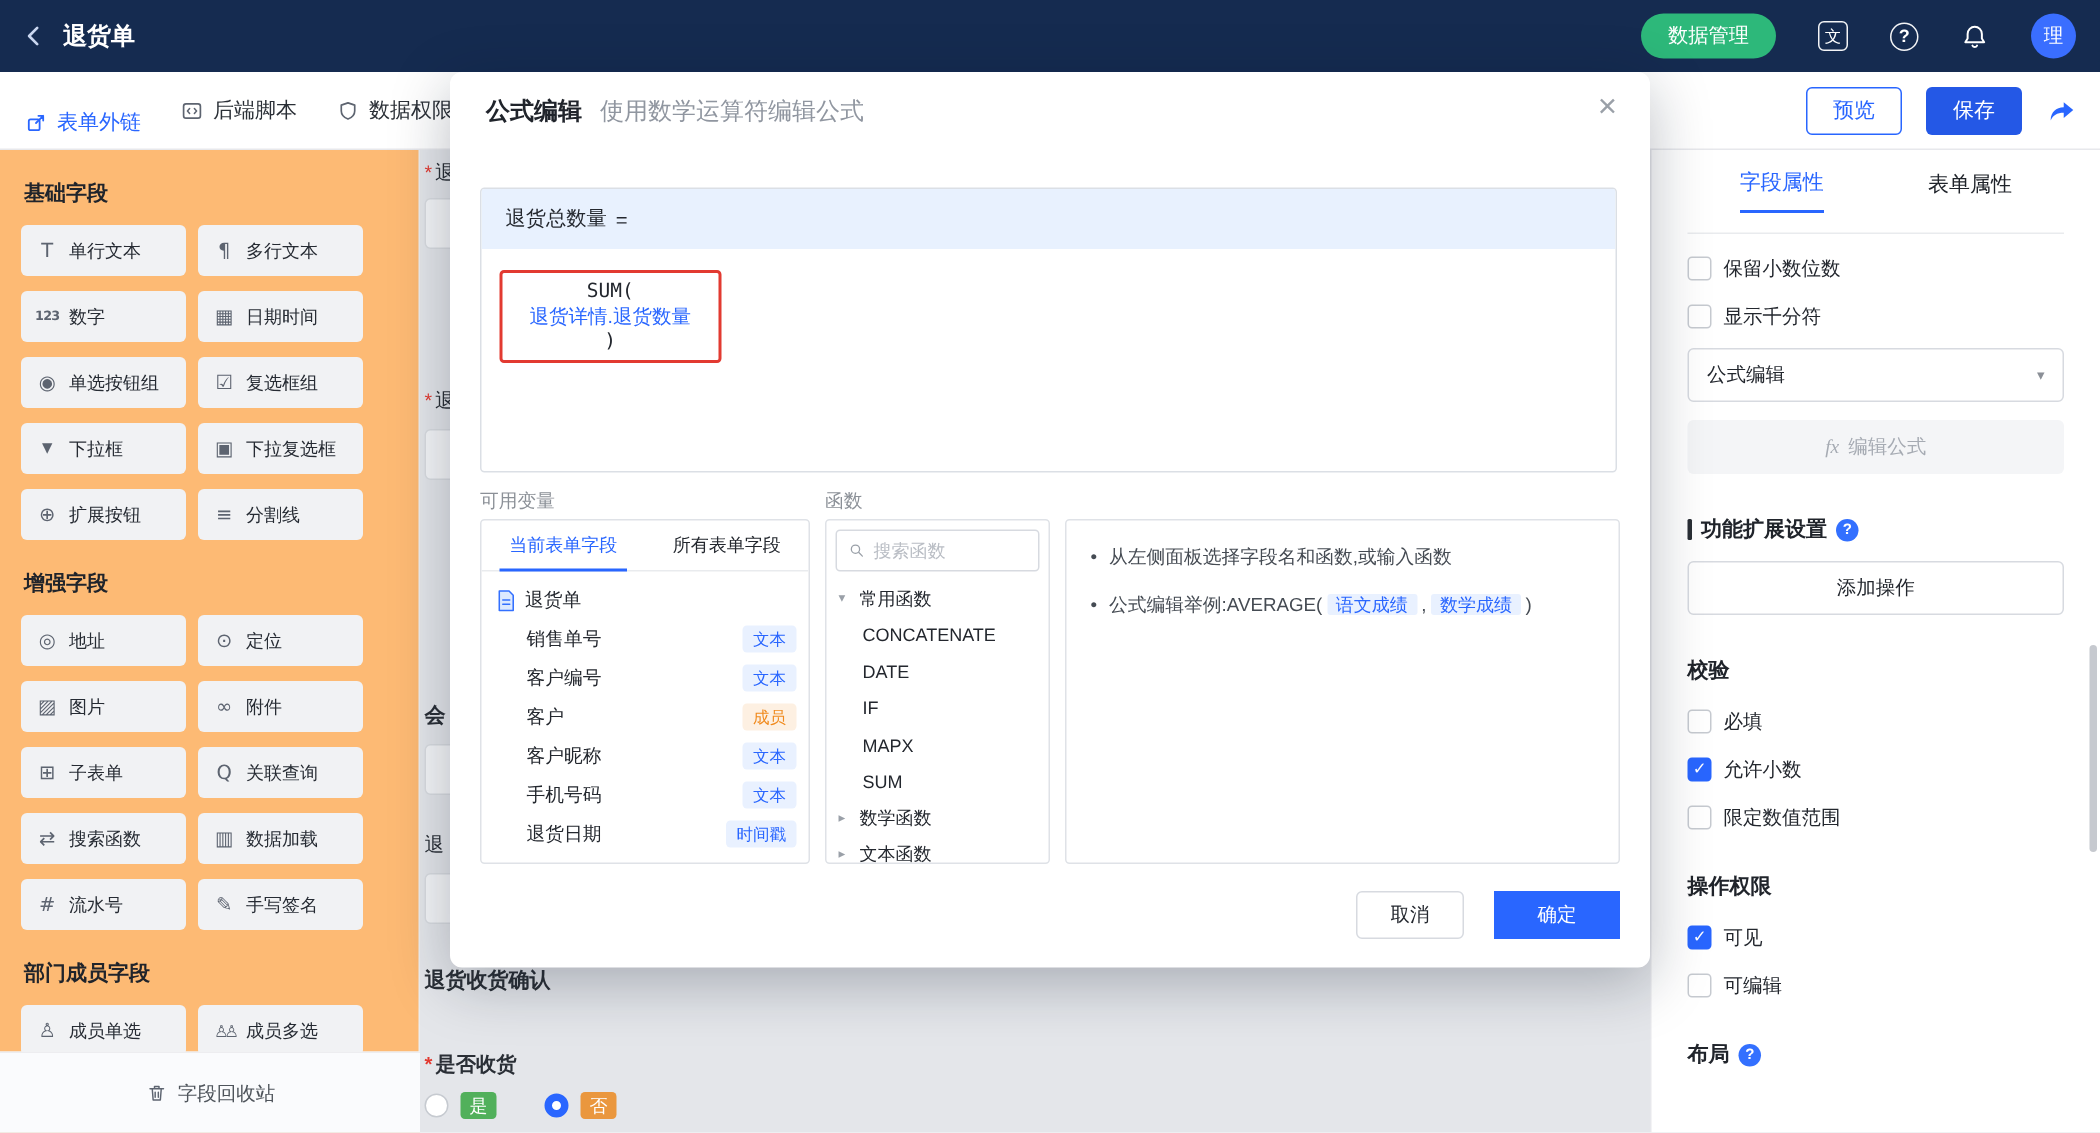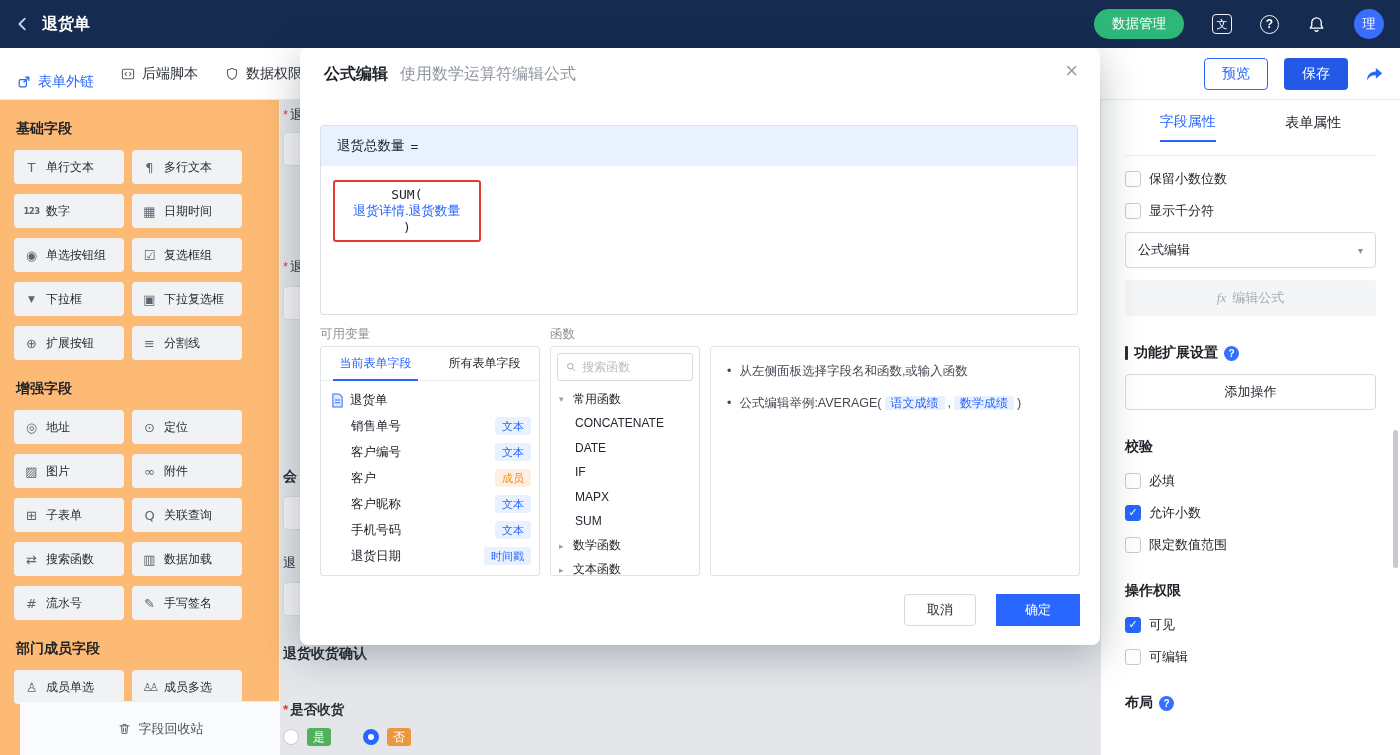--- a/index.html
+++ b/index.html
@@ -30,21 +30,21 @@
   .btn-save { width:64px; height:32px; background:#2458e6; color:#fff; border-radius:4px; font-size:14px; display:flex; align-items:center; justify-content:center; cursor:pointer; }
 
   
   .sidebar { position:absolute; left:0; top:100px; width:280px; height:655px; background:#fdba74; border-right:1px solid #ebedf0; padding:14px 0 0 14px; }
   .sec-title { font-size:14px; font-weight:700; color:#20242b; margin:6px 0 12px 2px; }
   .fgrid { display:grid; grid-template-columns:110px 110px; gap:10px 8px; margin-bottom:20px; }
   .fbtn { height:34px; background:#f1f2f4; border-radius:4px; display:flex; align-items:center; padding-left:9px; gap:6px; cursor:grab; }
   .fi { width:17px; text-align:center; color:#5d6470; font-size:13px; flex:none; font-family:"DejaVu Sans",sans-serif; }
   .fi.small { font-size:8.5px; font-weight:700; letter-spacing:-0.5px; }
   .fl { font-size:12px; color:#262b33; white-space:nowrap; }
-  .recycle { position:absolute; left:0; bottom:0; width:280px; height:54px; border-top:1px solid #ededf0; display:flex; align-items:center; justify-content:center; gap:7px; color:#4e545b; font-size:13px; background:#fafbfd; cursor:pointer;margin-left:20px; }
+  .recycle { position:absolute; left:0; bottom:0; width:280px; height:54px; border-top:1px solid #ededf0; display:flex; align-items:center; justify-content:center; gap:7px; color:#4e545b; font-size:13px; background:#fafbfd; cursor:pointer; }
 
   
   .canvas { position:absolute; left:280px; top:100px; width:820px; height:655px; background:#e4e6ea; }
   .cv-label { position:absolute; font-size:13px; color:#2a2f36; white-space:nowrap; }
   .cv-label.bold { font-weight:700; font-size:14px; }
   .star { color:#e23a31; margin-right:2px; }
   .cv-input { position:absolute; width:420px; height:34px; background:#f5f6f8; border:1px solid #d9dce0; border-radius:4px; }
   .cv-radios { position:absolute; display:flex; align-items:center; gap:8px; }
   .radio { width:16px; height:16px; border-radius:50%; background:#fff; border:1px solid #c6cad0; cursor:pointer; flex:none; }
   .radio.on { border:5px solid #2966ff; }

